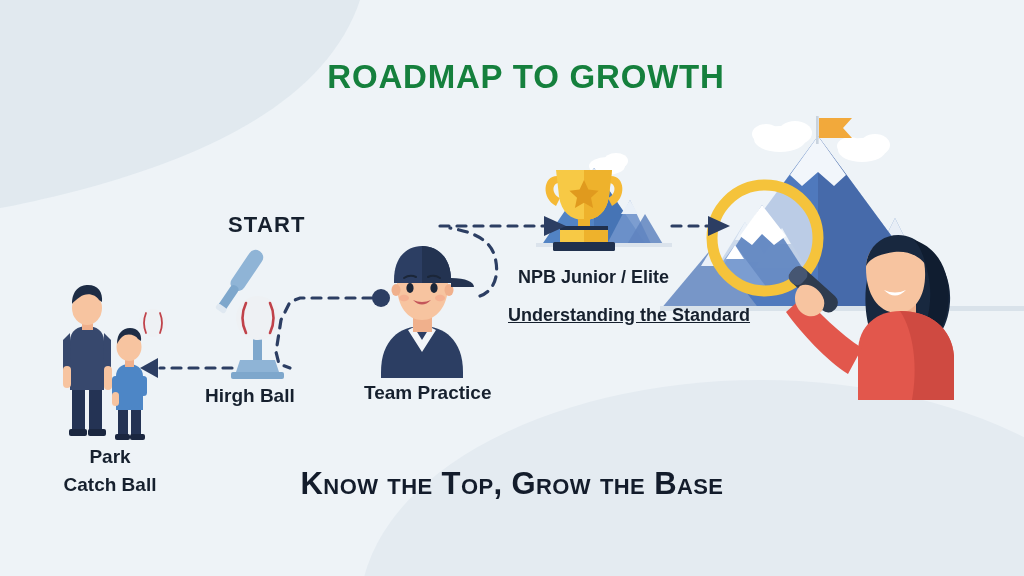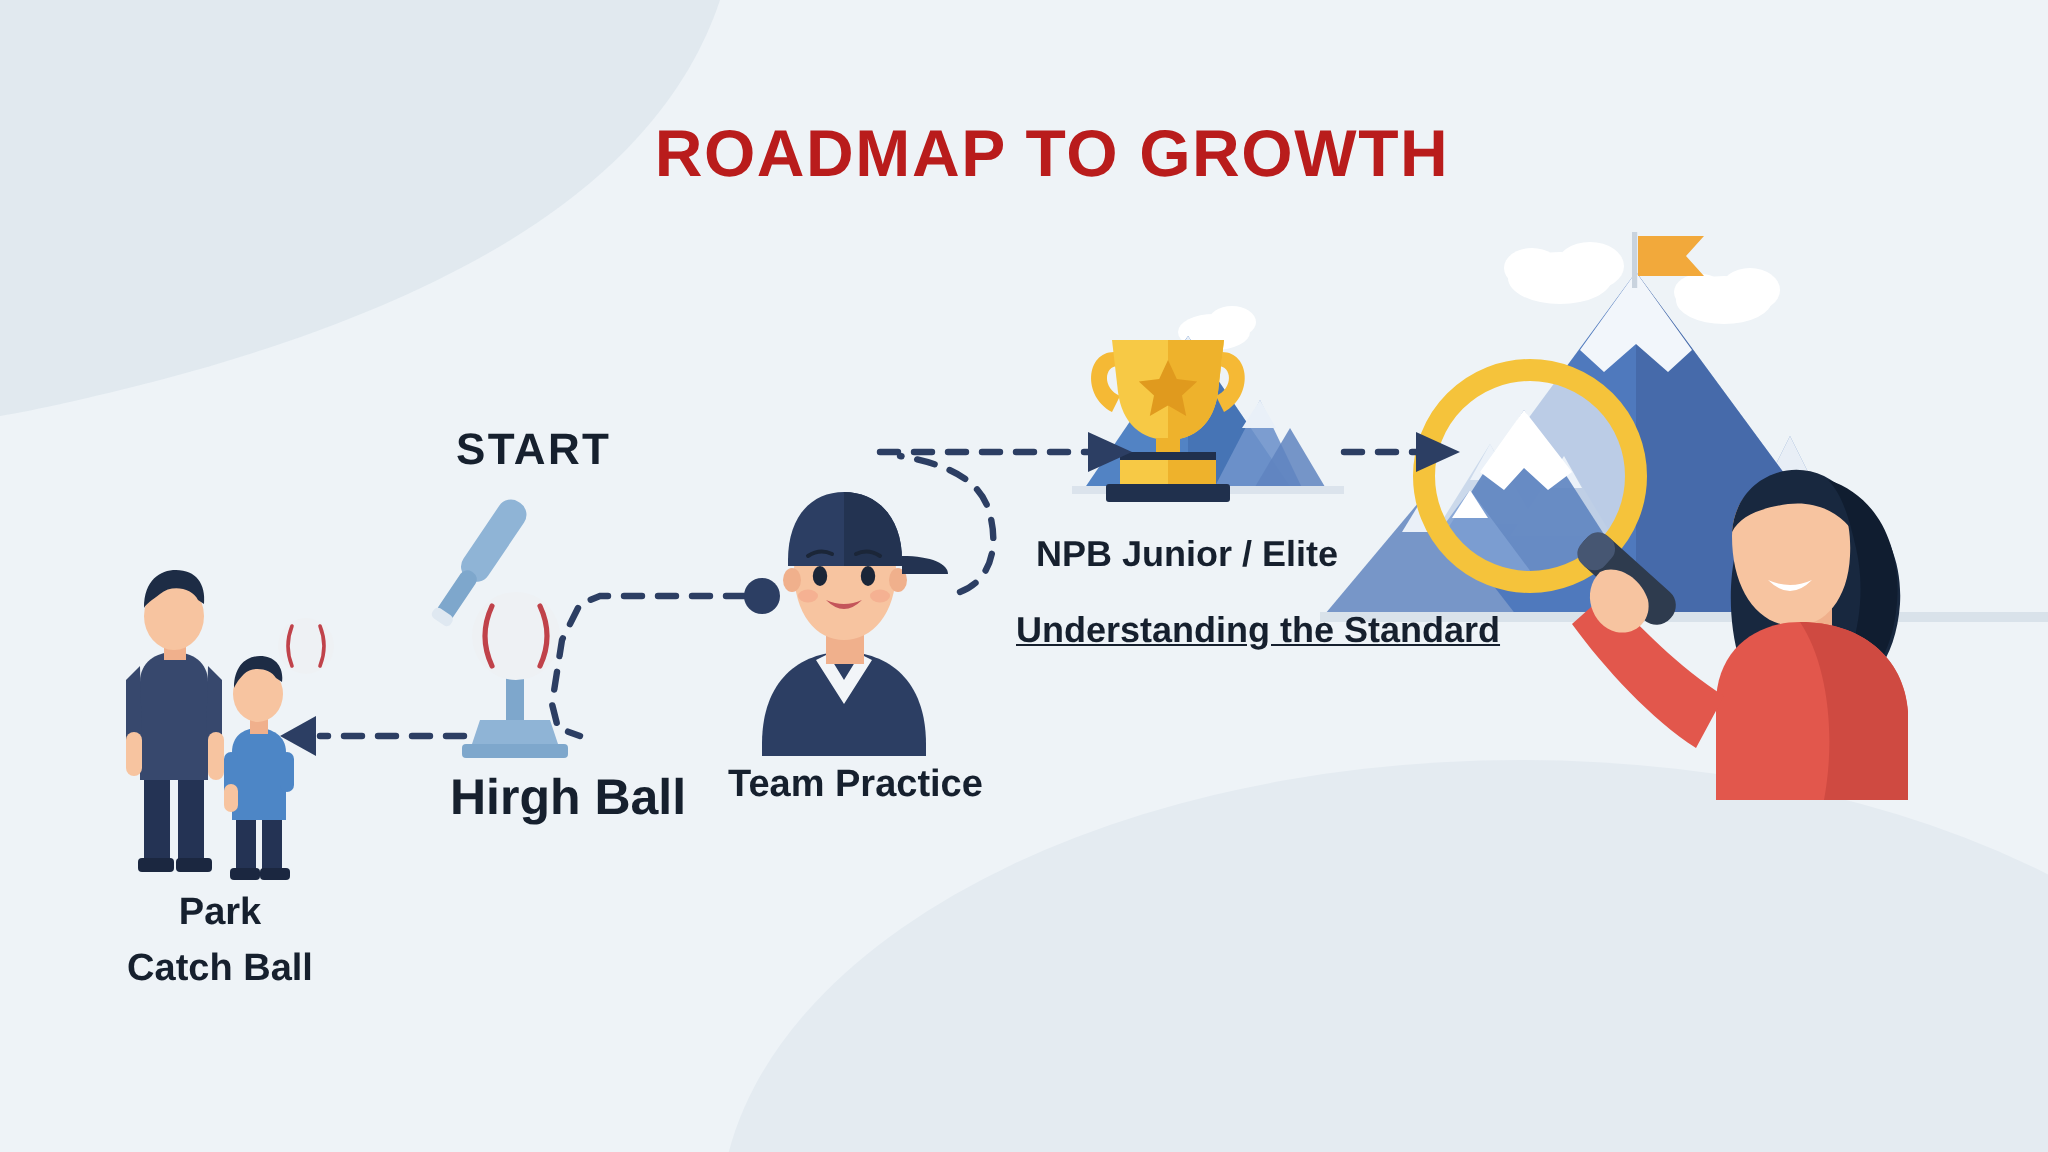--- a/index.html
+++ b/index.html
@@ -28,21 +28,21 @@
     color: #16202e;
     font-family: "Liberation Sans", sans-serif;
   }
   #title {
     left: 0; right: 0;
     top: 58px;
     text-align: center;
     font-size: 33px;
     font-weight: bold;
     letter-spacing: 0.8px;
-    color: #b91c1c;
+    color: #15803d;
     padding-left: 28px;
   }
   #tagline {
     left: 0; right: 0;
     top: 466px;
     text-align: center;
     font-size: 31px;
     font-weight: bold;
     letter-spacing: 0.4px;
     color: #131c2b;
@@ -67,23 +67,22 @@
   #label-park2 {
     left: 20px; width: 180px;
     top: 474px;
     text-align: center;
     font-size: 19px;
     font-weight: bold;
   }
   #label-highball {
     left: 205px;
     top: 385px;
-    font-size: 25px;
-    font-weight: bold;
-    margin-left: 20px;
+    font-size: 19px;
+    font-weight: bold;
   }
   #label-teampractice {
     left: 364px;
     top: 382px;
     font-size: 19px;
     font-weight: bold;
   }
   #label-npb {
     left: 518px;
     top: 267px;
@@ -363,14 +362,15 @@
   <div class="txt" id="label-park2">Catch Ball</div>
   <div class="txt" id="label-park1">Park</div>
 
   <div class="txt" id="label-highball">Hirgh Ball</div>
 
   <div class="txt" id="label-teampractice">Team Practice</div>
 
   <div class="txt" id="label-npb">NPB Junior / Elite</div>
   <div class="txt" id="label-standard">Understanding the Standard</div>
 
+  <div class="txt" id="tagline">Know the Top, Grow the Base</div>
 
 </div>
 
 </body></html>

